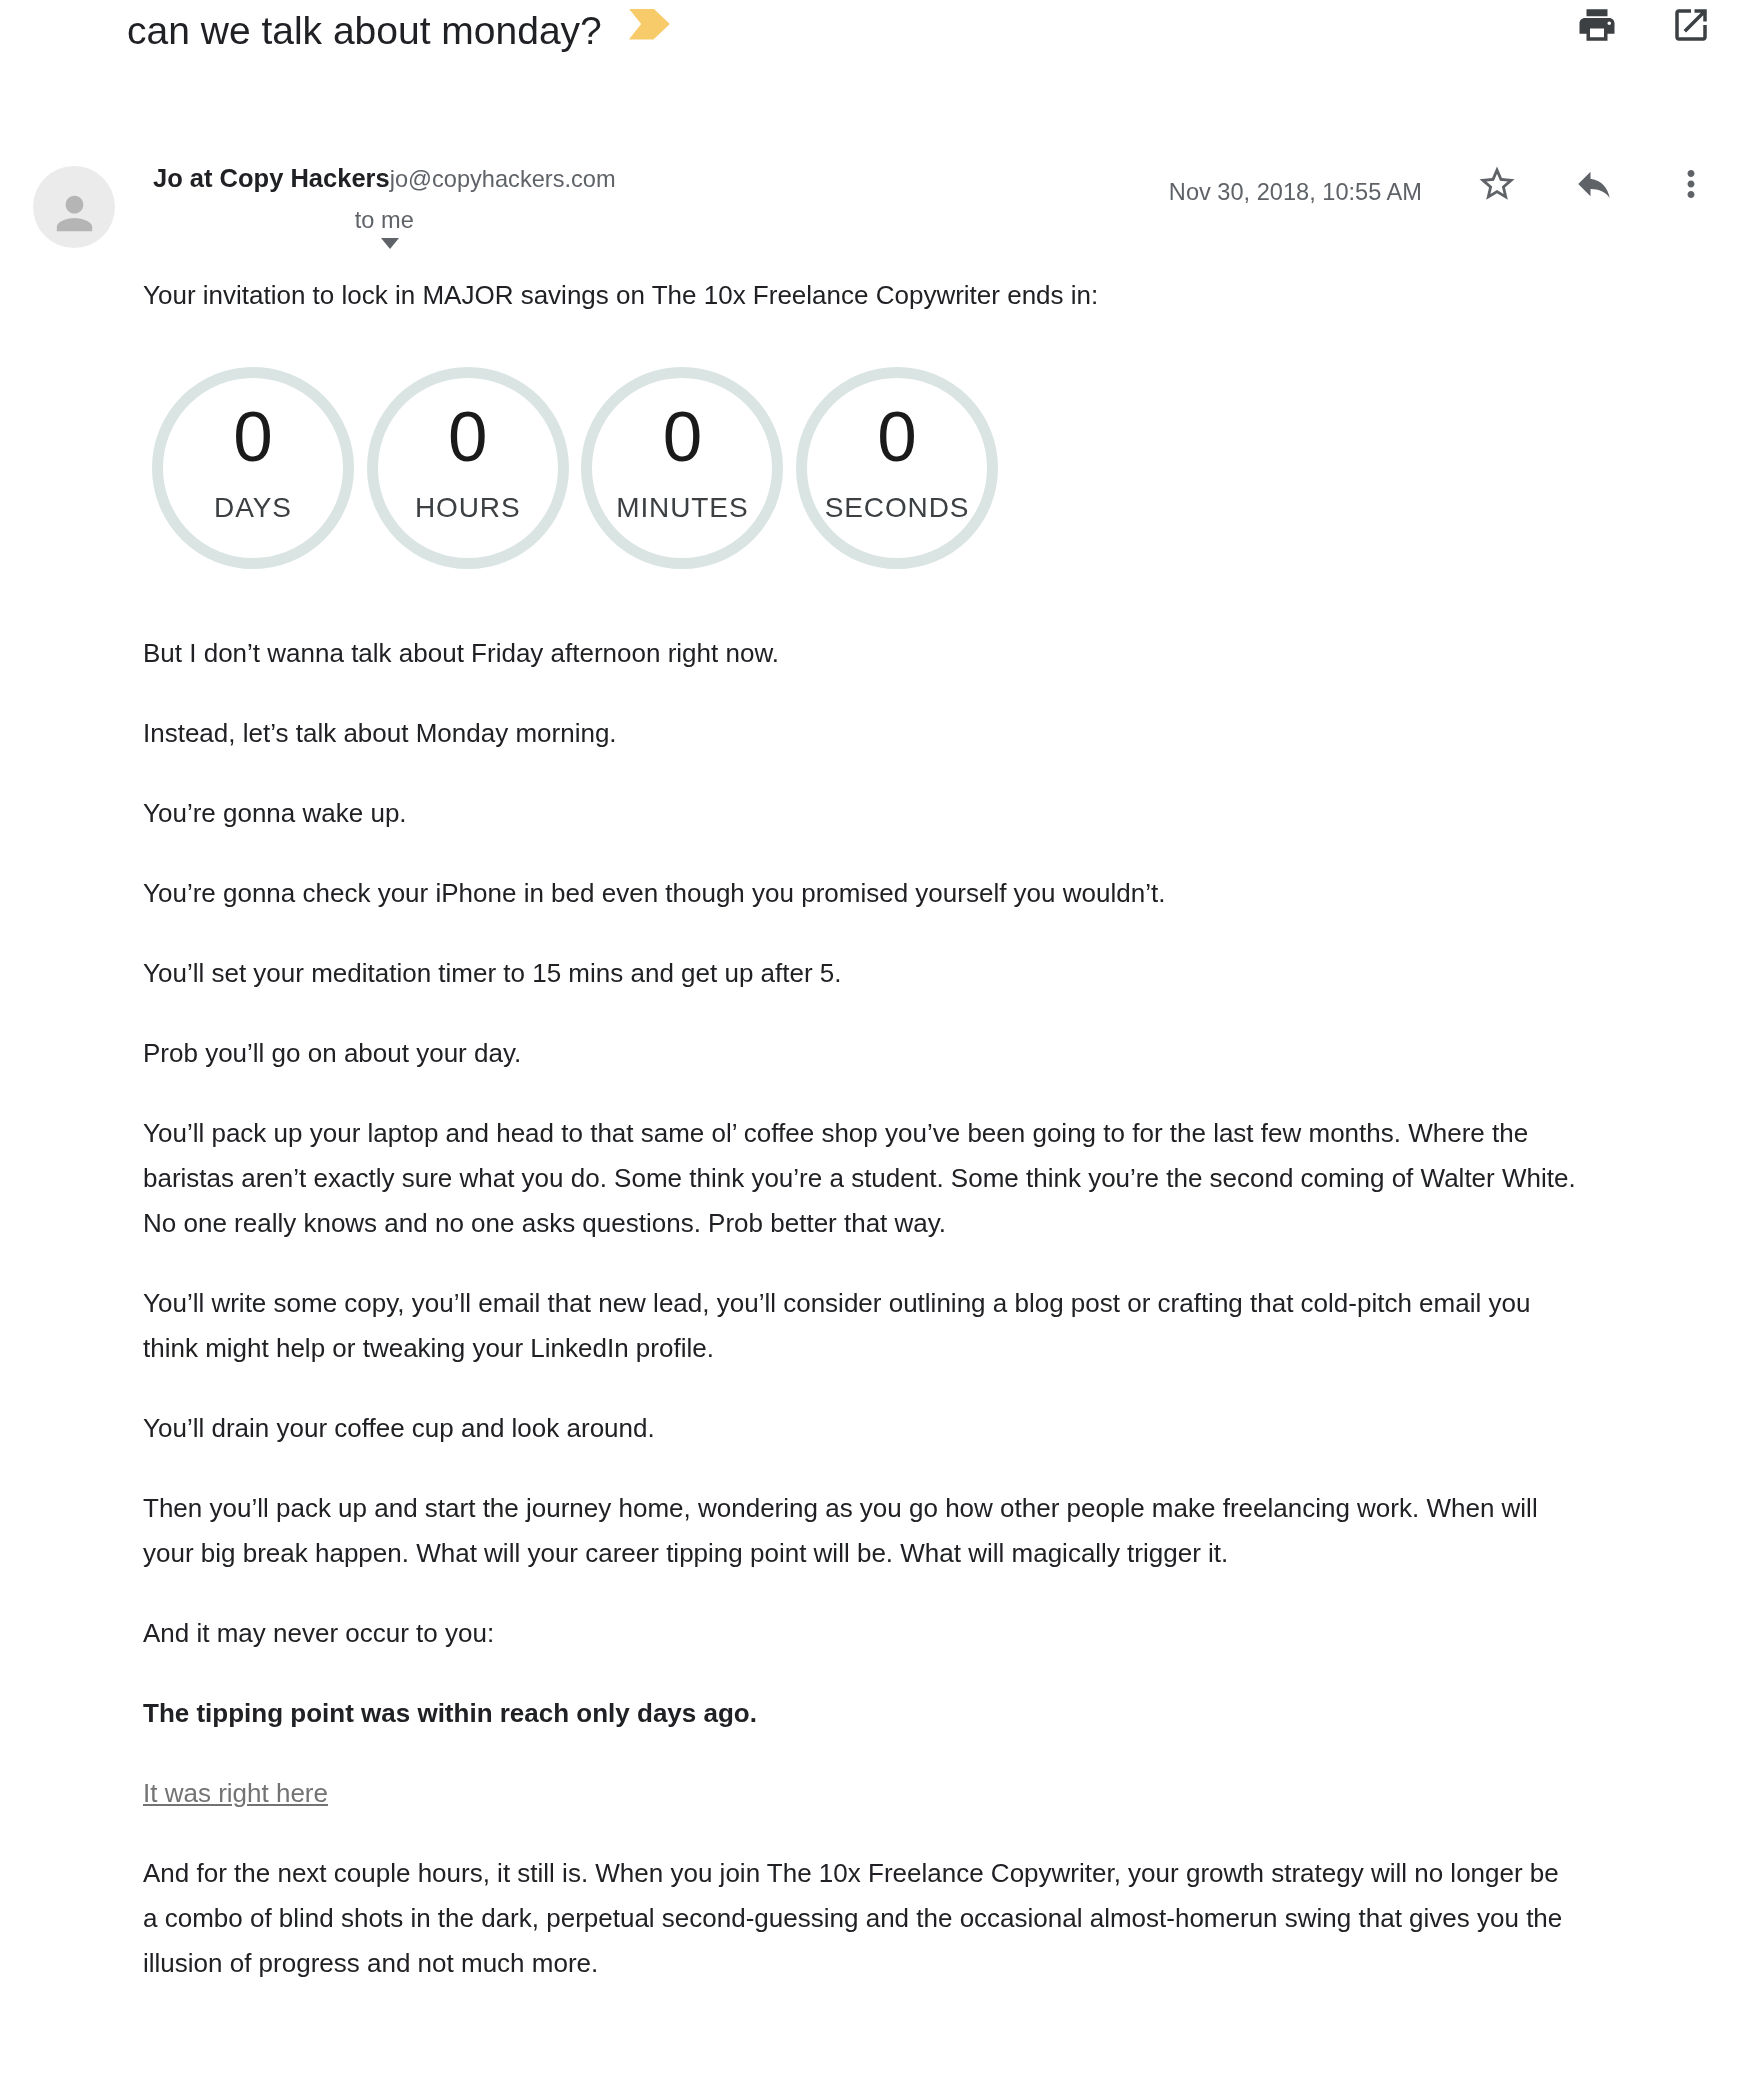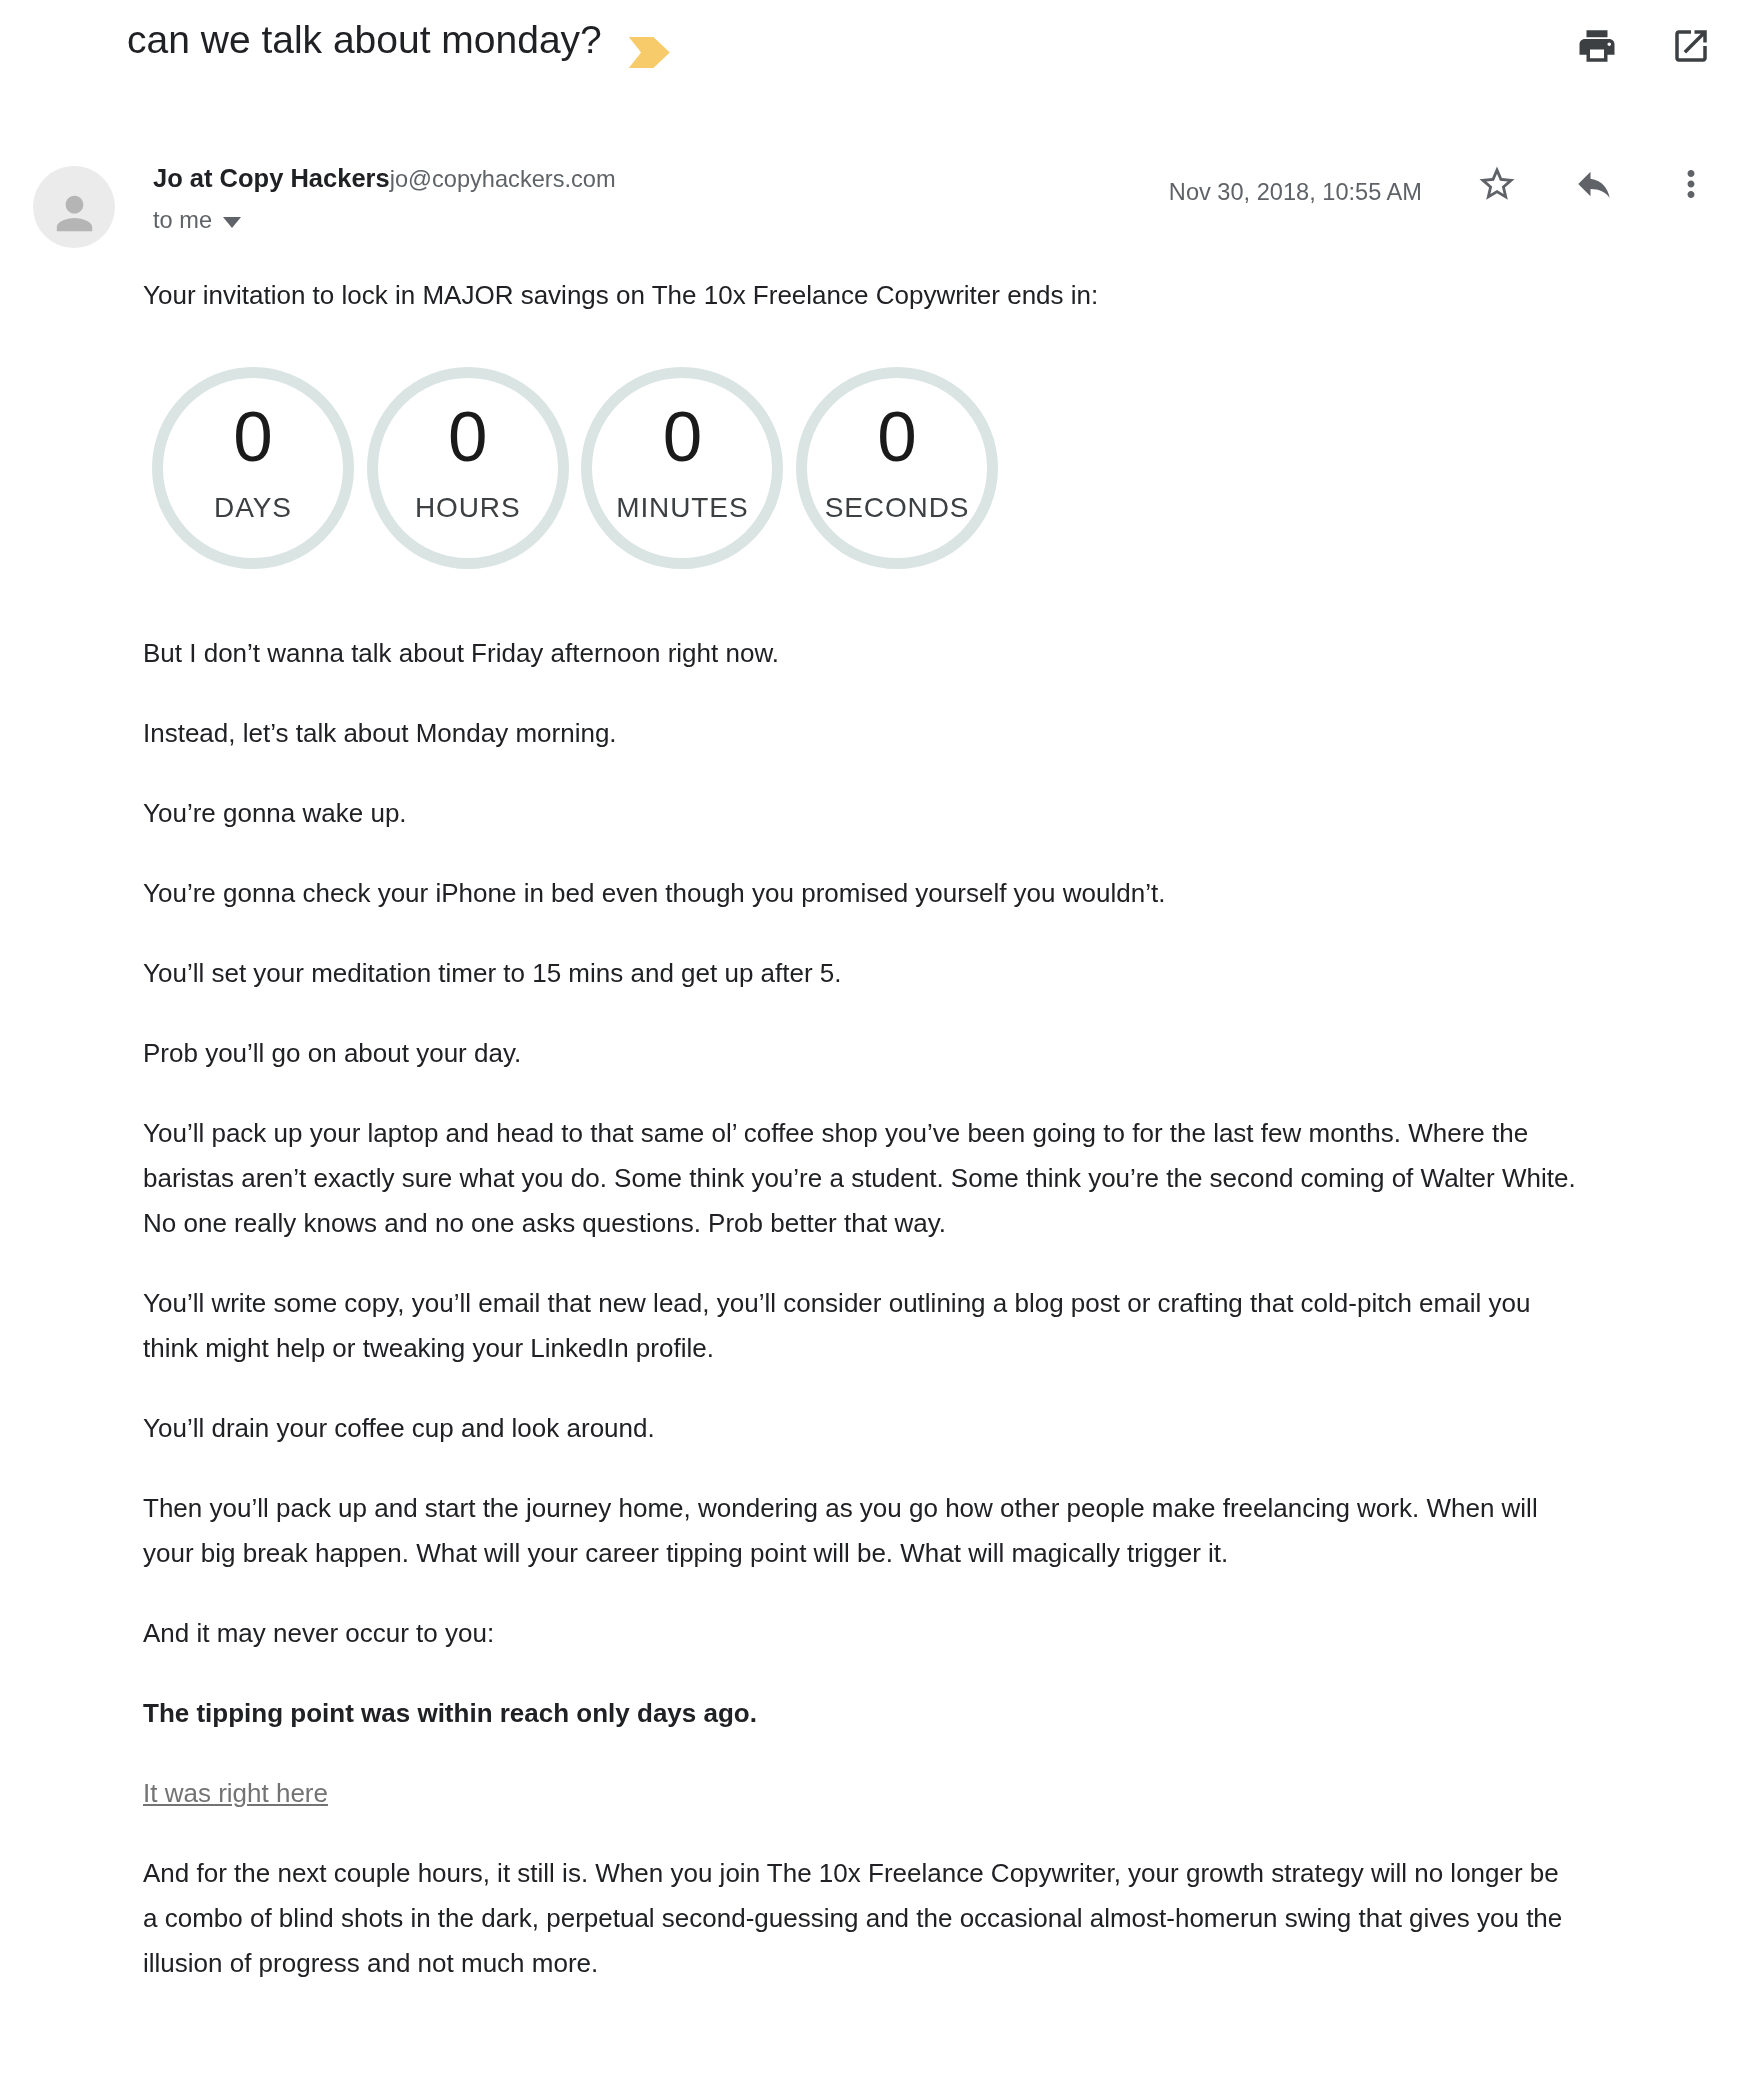--- a/index.html
+++ b/index.html
@@ -1,38 +1,38 @@
 <!DOCTYPE html>
 <html style="font-size:14.5px"><head>
 <meta charset="utf-8">
 <style>
   * { margin:0; padding:0; box-sizing:border-box; }
   html,body { background:#ffffff; }
   body { font-family:"Liberation Sans", sans-serif; color:#202124; }
   .page { position:relative; width:1746px; height:2094px; background:#ffffff; overflow:hidden; }
 
   
-  .subject-row { position:absolute; top:12px; left:127px; right:33px; display:flex; align-items:flex-end; }
+  .subject-row { position:absolute; top:3px; left:127px; right:33px; display:flex; align-items:flex-start; }
   .subject-title { font-size:39px; font-weight:400; color:#202124; line-height:56px; }
   .important-marker { width:41px; height:31px; margin-left:27px; margin-top:5.5px; background:#f7cb69;
     clip-path:polygon(0 0, 60% 0, 100% 50%, 60% 100%, 0 100%, 30% 50%); }
   .top-actions { margin-left:auto; display:flex; align-items:center; gap:50px; }
   .icon-btn { width:44px; height:44px; display:flex; align-items:center; justify-content:center; cursor:pointer; }
   .icon-btn svg { width:42px; height:42px; fill:#3c4043; }
 
   
   .sender-row { position:absolute; top:162px; left:33px; right:33px; display:flex; align-items:flex-start; }
   .avatar { width:82px; height:82px; border-radius:50%; background:#ebebeb; margin-top:3.6px;
     display:flex; align-items:flex-end; justify-content:center; overflow:hidden; }
   .avatar svg { width:53px; height:53px; fill:#b5b5b5; margin-bottom:7.3px; }
   .sender-info { margin-left:38px; }
   .sender-line1 { display:flex; align-items:baseline; margin-top:1.8px; }
   .sender-name { font-size:25.5px; font-weight:700; color:#202124; }
   .sender-email { font-size:23.6px; color:#5f6368; }
-  .sender-line2 { display:flex; align-items:center; margin-top:14.5px; cursor:pointer; }
+  .sender-line2 { display:flex; align-items:center; margin-top:14.5px; cursor:pointer;flex-direction:column; }
   .to-me { font-size:23.6px; color:#5f6368; }
   .caret-down { width:0; height:0; border-left:9px solid transparent; border-right:9px solid transparent;
     border-top:11px solid #5f6368; margin-left:11px; margin-top:3.6px; }
   .meta { margin-left:auto; display:flex; align-items:flex-end; margin-top:0px;gap:6px; }
   .meta-date { font-size:23.6px; color:#5f6368; white-space:nowrap; }
   .meta .icon-btn { margin-left:47px; }
   .meta .icon-btn svg { fill:#5f6368; }
 
   
   .email-body { position:absolute; top:269px; left:143px; width:1436px; font-size:26px; line-height:45px; color:#202124; }

